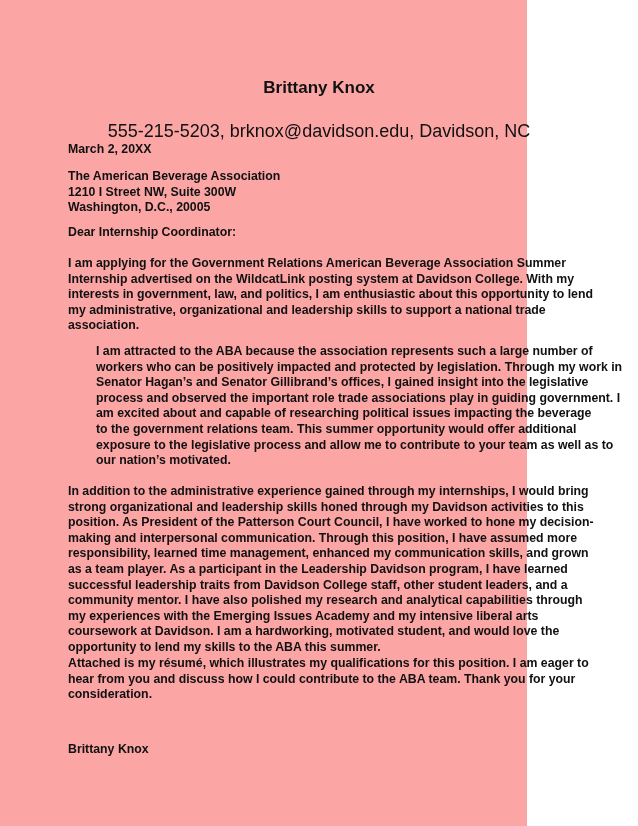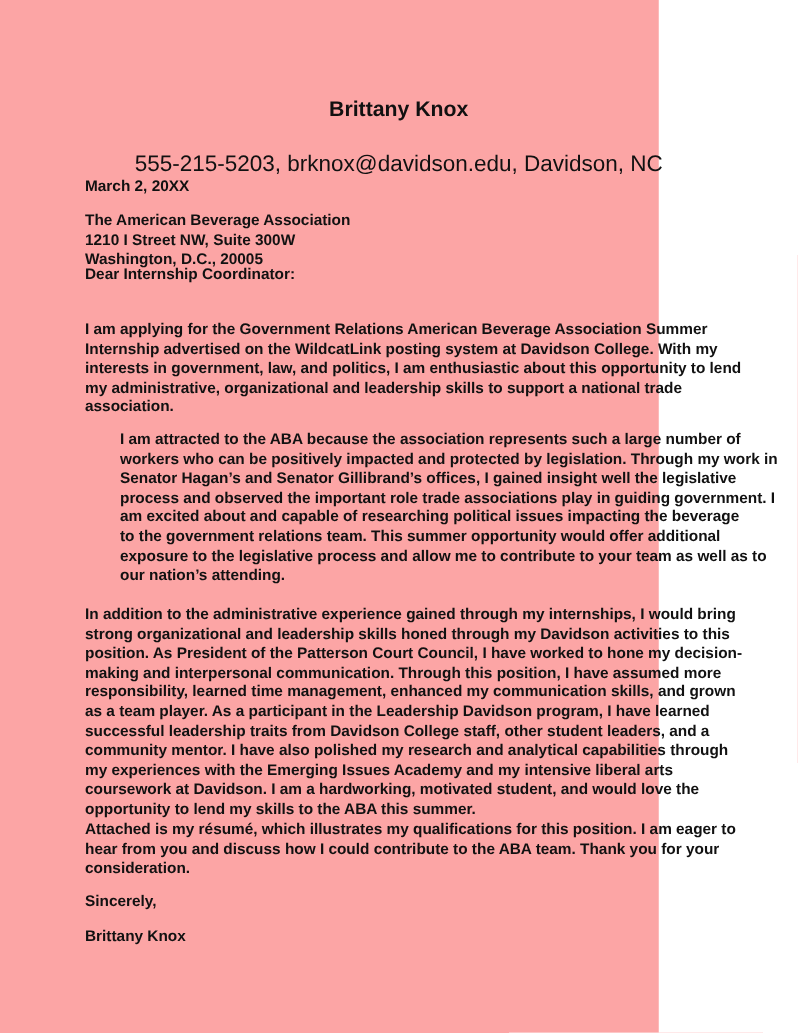--- a/index.html
+++ b/index.html
@@ -64,41 +64,41 @@
   <div class="block" style="top:142px;">
     <span class="line">March 2, 20XX</span>
   </div>
 
   <div class="block" style="top:169px;">
     <span class="line">The American Beverage Association</span>
     <span class="line">1210 I Street NW, Suite 300W</span>
     <span class="line">Washington, D.C., 20005</span>
   </div>
 
-  <div class="block" style="top:212px;">
+  <div class="block" style="top:225px;">
     <span class="line">Dear Internship Coordinator:</span>
   </div>
 
   <div class="block" style="top:256px;">
     <span class="line">I am applying for the Government Relations American Beverage Association Summer</span>
     <span class="line">Internship advertised on the WildcatLink posting system at Davidson College. With my</span>
     <span class="line">interests in government, law, and politics, I am enthusiastic about this opportunity to lend</span>
     <span class="line">my administrative, organizational and leadership skills to support a national trade</span>
     <span class="line">association.</span>
   </div>
 
   <div class="block" style="top:344px;margin-left:28px;">
     <span class="line">I am attracted to the ABA because the association represents such a large number of</span>
     <span class="line">workers who can be positively impacted and protected by legislation. Through my work in</span>
-    <span class="line">Senator Hagan’s and Senator Gillibrand’s offices, I gained insight well the legislative</span>
+    <span class="line">Senator Hagan’s and Senator Gillibrand’s offices, I gained insight into the legislative</span>
     <span class="line">process and observed the important role trade associations play in guiding government. I</span>
     <span class="line">am excited about and capable of researching political issues impacting the beverage</span>
     <span class="line">to the government relations team. This summer opportunity would offer additional</span>
     <span class="line">exposure to the legislative process and allow me to contribute to your team as well as to</span>
-    <span class="line">our nation’s attending.</span>
+    <span class="line">our nation’s motivated.</span>
   </div>
 
   <div class="block" style="top:484px;">
     <span class="line">In addition to the administrative experience gained through my internships, I would bring</span>
     <span class="line">strong organizational and leadership skills honed through my Davidson activities to this</span>
     <span class="line">position. As President of the Patterson Court Council, I have worked to hone my decision-</span>
     <span class="line">making and interpersonal communication. Through this position, I have assumed more</span>
     <span class="line">responsibility, learned time management, enhanced my communication skills, and grown</span>
     <span class="line">as a team player. As a participant in the Leadership Davidson program, I have learned</span>
     <span class="line">successful leadership traits from Davidson College staff, other student leaders, and a</span>
@@ -107,21 +107,18 @@
     <span class="line">coursework at Davidson.  I am a hardworking, motivated student, and would love the</span>
     <span class="line">opportunity to lend my skills to the ABA this summer.</span>
   </div>
 
   <div class="block" style="top:656px;">
     <span class="line">Attached is my résumé, which illustrates my qualifications for this position.  I am eager to</span>
     <span class="line">hear from you and discuss how I could contribute to the ABA team.  Thank you for your</span>
     <span class="line">consideration.</span>
   </div>
 
-  <div class="block" style="top:714px;">
-    <span class="line">Sincerely,</span>
-  </div>
 
   <div class="block" style="top:742px;">
     <span class="line">Brittany Knox</span>
   </div>
 
 </div>
 
 </body></html>

